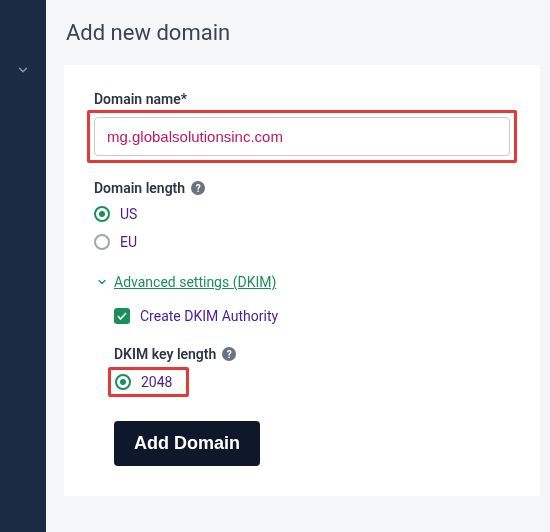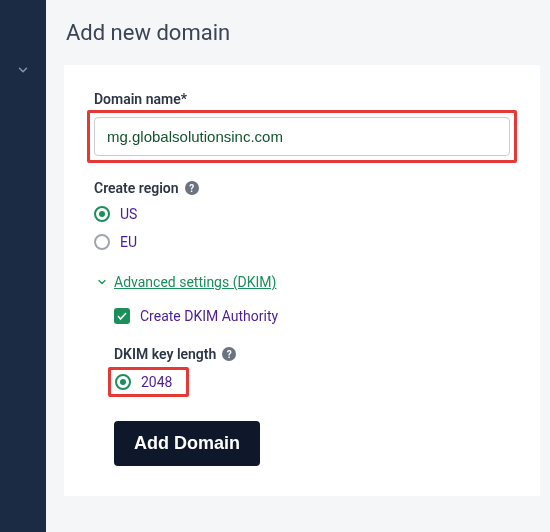--- a/index.html
+++ b/index.html
@@ -78,21 +78,21 @@
     color: #fff;
     font-size: 10px;
     font-weight: 700;
   }
   .text-input {
     width: 100%;
     border: 1px solid #c8ccd4;
     border-radius: 4px;
     padding: 10px 12px;
     font-size: 15px;
-    color: #14532d;
+    color: #be185d;
     outline: none;
   }
   .highlight-box {
     border: 3px solid #e53935;
     padding: 4px;
     margin: -7px;
     border-radius: 2px;
   }
   .input-wrap { position: relative; }
   .radio-group { display: flex; flex-direction: column; gap: 12px; }
@@ -190,21 +190,21 @@
       <div class="field-label">Domain name*</div>
       <div class="input-wrap">
         <div class="highlight-box">
           <input type="text" class="text-input" value="mg.globalsolutionsinc.com" style="">
         </div>
       </div>
     </div>
 
     <div class="field-row">
       <div class="field-label">
-        <span>Create region</span>
+        <span>Domain length</span>
         <span class="help-icon">?</span>
       </div>
       <div class="radio-group">
         <label class="radio-item">
           <span class="radio-vis checked"></span>
           <span>US</span>
         </label>
         <label class="radio-item">
           <span class="radio-vis"></span>
           <span>EU</span>

